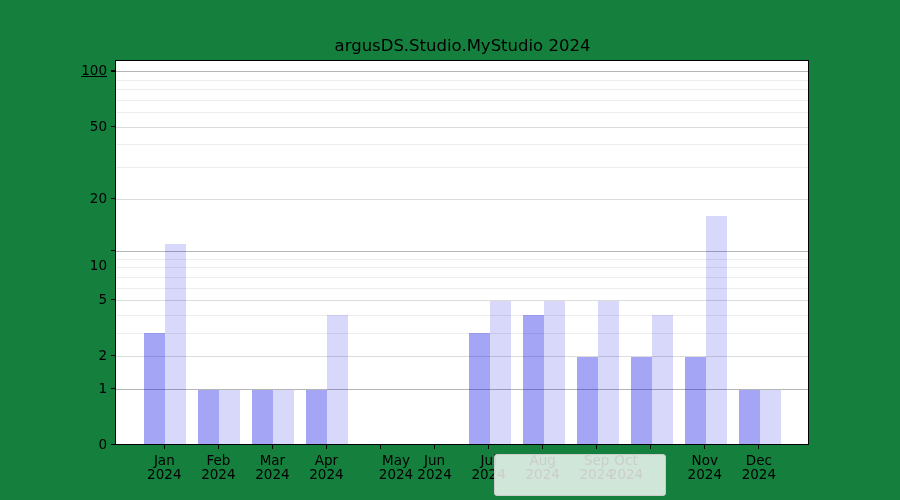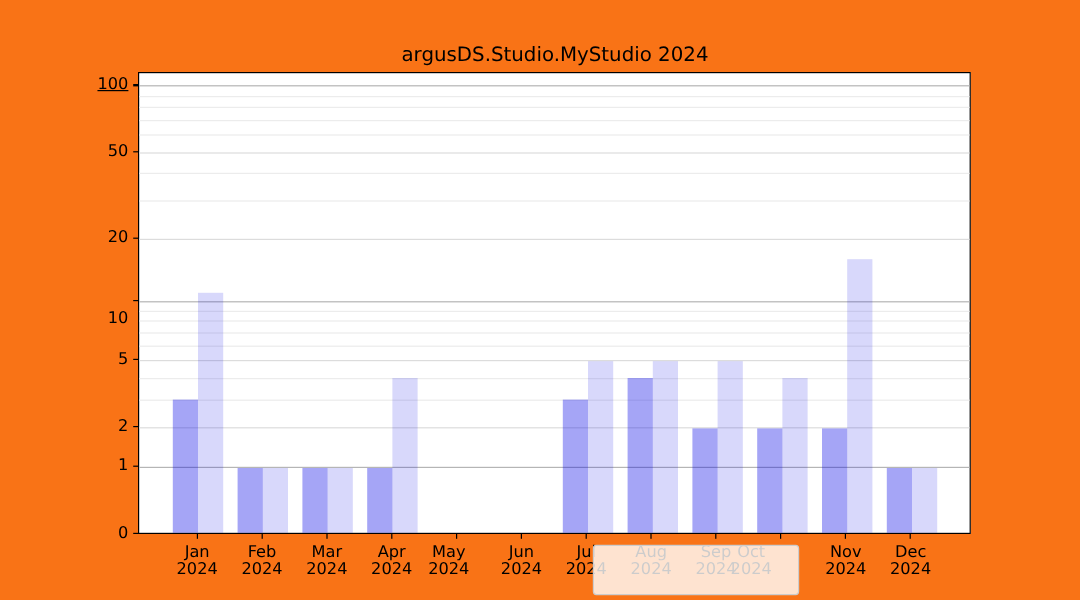--- a/index.html
+++ b/index.html
@@ -1,17 +1,17 @@
 <!DOCTYPE html>
 <html><head>
 <meta charset="utf-8">
 <style>
   html,body{margin:0;padding:0;background:#ffffff;}
   .figure{
-    position:relative;width:900px;height:500px;background:#f97316;
+    position:relative;width:900px;height:500px;background:#15803d;
     font-family:"DejaVu Sans","Liberation Sans",sans-serif;color:#000;
     overflow:hidden;
   }
   .title{
     position:absolute;left:115px;width:695px;top:36px;height:20px;
     text-align:center;font-size:16.5px;line-height:20px;color:#000;
   }
   .plot-area{
     position:absolute;left:115px;top:59.5px;width:694.3px;height:385.2px;
     border:1.3px solid #000;box-sizing:border-box;background:#fff;
@@ -115,21 +115,21 @@
   <div>
       <div class="xtick" style="left: 163.65px; top: 444.7px;"></div>
       <div class="xlabel" style="left: 124.3px; top: 452.7px;">Jan<div>2024</div></div>
       <div class="xtick" style="left: 217.7px; top: 444.7px;"></div>
       <div class="xlabel" style="left: 178.35px; top: 452.7px;">Feb<div>2024</div></div>
       <div class="xtick" style="left: 271.75px; top: 444.7px;"></div>
       <div class="xlabel" style="left: 232.4px; top: 452.7px;">Mar<div>2024</div></div>
       <div class="xtick" style="left: 325.8px; top: 444.7px;"></div>
       <div class="xlabel" style="left: 286.45px; top: 452.7px;">Apr<div>2024</div></div>
       <div class="xtick" style="left: 379.85px; top: 444.7px;"></div>
-      <div class="xlabel" style="left: 334px; top: 452.7px;">May<div>2024</div></div>
+      <div class="xlabel" style="left: 356px; top: 452.7px;">May<div>2024</div></div>
       <div class="xtick" style="left: 433.9px; top: 444.7px;"></div>
       <div class="xlabel" style="left: 394.55px; top: 452.7px;">Jun<div>2024</div></div>
       <div class="xtick" style="left: 487.95px; top: 444.7px;"></div>
       <div class="xlabel" style="left: 448.6px; top: 452.7px;">Jul<div>2024</div></div>
       <div class="xtick" style="left: 542px; top: 444.7px;"></div>
       <div class="xlabel" style="left: 502.65px; top: 452.7px;">Aug<div>2024</div></div>
       <div class="xtick" style="left: 596.05px; top: 444.7px;"></div>
       <div class="xlabel" style="left: 556.7px; top: 452.7px;">Sep<div>2024</div></div>
       <div class="xtick" style="left: 650.1px; top: 444.7px;"></div>
       <div class="xlabel" style="left: 586px; top: 452.7px;">Oct<div>2024</div></div>

